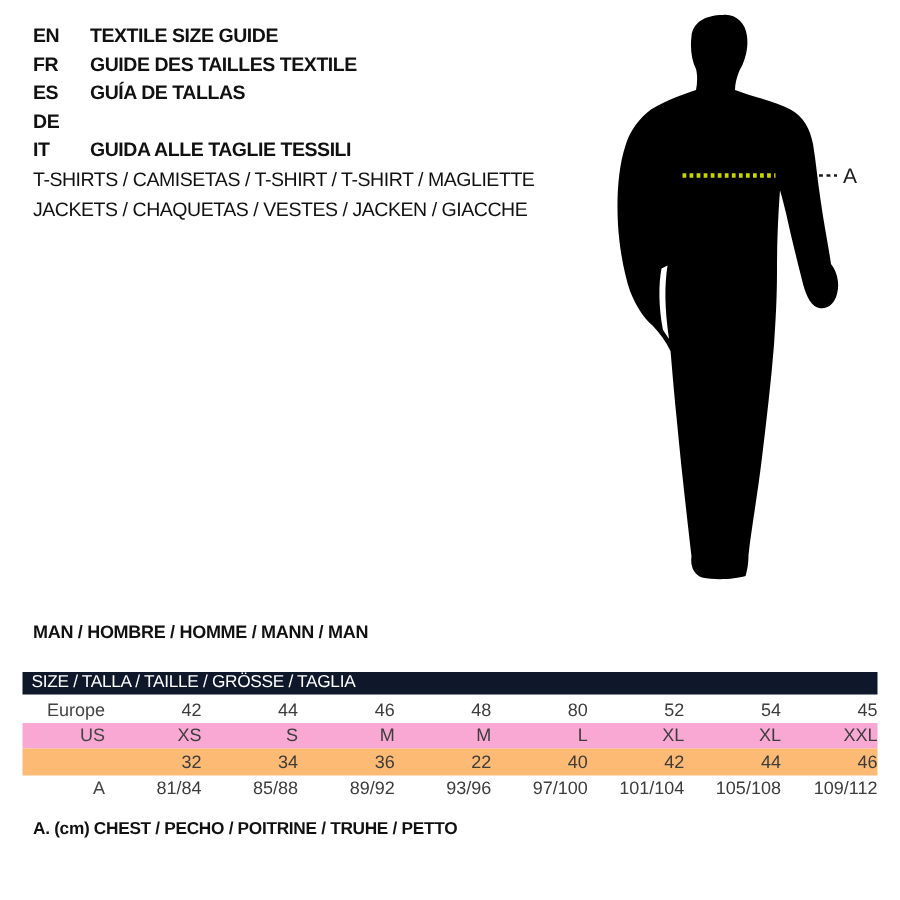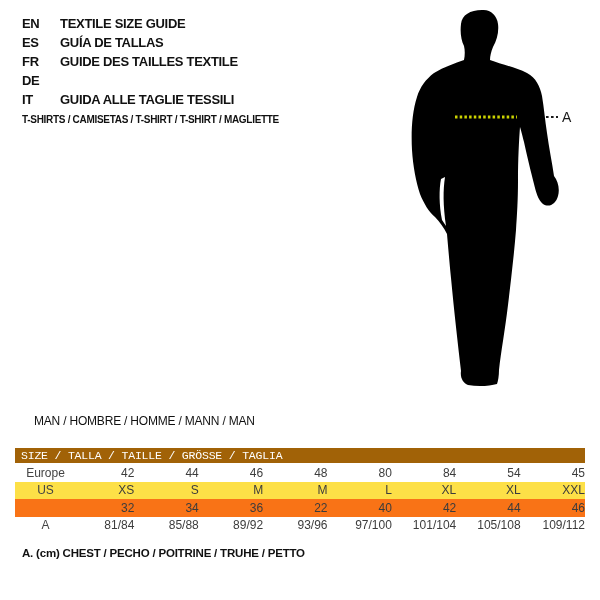--- a/index.html
+++ b/index.html
@@ -7,65 +7,66 @@
     position:relative;width:600px;height:600px;background:#ffffff;overflow:hidden;
     font-family:"Liberation Sans", sans-serif;color:#111;
   }
   
   .lang-block{position:absolute;top:14px;left:22px;}
   .lang-row{display:flex;line-height:19px;}
   .lang-code{width:38px;font-weight:bold;font-size:13px;letter-spacing:-0.3px;}
   .lang-label{font-weight:bold;font-size:13px;letter-spacing:-0.3px;white-space:nowrap;text-align:right;}
   
   .category-block{position:absolute;top:110px;left:22px;}
-  .category-line{font-weight:bold;font-size:10px;letter-spacing:-0.3px;line-height:19.5px;white-space:nowrap;}
+  .category-line{font-weight:normal;font-size:13px;letter-spacing:-0.3px;line-height:19.5px;white-space:nowrap;}
   
   .figure-wrap{position:absolute;left:400px;top:0;width:200px;height:400px;}
   .measure-a{font-family:"Liberation Sans",sans-serif;font-size:14px;fill:#1a1a1a;}
   
-  .section-title{position:absolute;top:414px;left:34px;font-weight:normal;font-size:12px;letter-spacing:-0.2px;}
+  .section-title{position:absolute;top:414px;left:22px;font-weight:bold;font-size:12px;letter-spacing:-0.2px;}
   
   .size-table{position:absolute;left:15px;top:448px;width:570px;}
   .thead{height:15px;line-height:15px;color:#ffffff;font-size:11.5px;letter-spacing:-0.2px;
          padding-left:6px;box-sizing:border-box;margin-bottom:1px;}
   .trow{display:grid;grid-template-columns:55px repeat(8,1fr);height:17.5px;align-items:center;}
   .tcell{font-size:12px;color:#3c3c3c;text-align:right;white-space:nowrap;}
-  .tlabel{text-align:center;padding-left:6px;color:#444;}
+  .tlabel{text-align:right;padding-left:6px;color:#444;}
   
   .footnote{position:absolute;top:547px;left:22px;font-weight:bold;font-size:11.5px;letter-spacing:-0.2px;text-align:right;}
 </style>
 </head>
 <body>
 
 <div class="canvas">
 
   <div class="lang-block">
     <div class="lang-row">
       <span class="lang-code">EN</span>
       <span class="lang-label">TEXTILE SIZE GUIDE</span>
     </div>
     <div class="lang-row">
+      <span class="lang-code">FR</span>
+      <span class="lang-label">GUIDE DES TAILLES TEXTILE</span>
+    </div>
+    <div class="lang-row">
       <span class="lang-code">ES</span>
       <span class="lang-label">GUÍA DE TALLAS</span>
-    </div>
-    <div class="lang-row">
-      <span class="lang-code">FR</span>
-      <span class="lang-label">GUIDE DES TAILLES TEXTILE</span>
     </div>
     <div class="lang-row">
       <span class="lang-code">DE</span>
     </div>
     <div class="lang-row">
       <span class="lang-code">IT</span>
       <span class="lang-label">GUIDA ALLE TAGLIE TESSILI</span>
     </div>
   </div>
 
   <div class="category-block">
     <div class="category-line">T-SHIRTS / CAMISETAS / T-SHIRT / T-SHIRT / MAGLIETTE</div>
+    <div class="category-line">JACKETS / CHAQUETAS / VESTES / JACKEN / GIACCHE</div>
   </div>
 
   <div class="figure-wrap">
     <svg width="200" height="400" viewBox="0 0 200 400" xmlns="http://www.w3.org/2000/svg">
       <path d="M 82 10
                C 90 9 97 15 98 24
                C 99 32 97 40 93 47
                C 91 52 90 56 90 60
                C 100 64 115 67 127 73
                C 136 78 140 86 142 96
@@ -97,47 +98,47 @@
       <path fill="#ffffff" d="M 45 177 C 43 190 43 205 46 226 L 42 220 C 39 205 39 189 41 179 Z"></path>
       <line x1="55" y1="117" x2="117" y2="117" stroke-width="3" stroke-dasharray="2.5 2.2" stroke="#ccd400"></line>
       <line x1="146" y1="117" x2="158" y2="117" stroke-width="1.8" stroke-dasharray="2.6 2.4" stroke="#1a1a1a"></line>
       <text class="measure-a" x="162" y="122">A</text>
     </svg>
   </div>
 
   <div class="section-title">MAN / HOMBRE / HOMME / MANN / MAN</div>
 
   <div class="size-table">
-    <div class="thead" style="background: #a16207; font-family: Liberation Mono, monospace;">SIZE / TALLA / TAILLE / GRÖSSE / TAGLIA</div>
+    <div class="thead" style="background: #0f172a;">SIZE / TALLA / TAILLE / GRÖSSE / TAGLIA</div>
 
     <div class="trow">
       <span class="tcell tlabel">Europe</span>
       <span class="tcell">42</span>
       <span class="tcell">44</span>
       <span class="tcell">46</span>
       <span class="tcell">48</span>
       <span class="tcell">80</span>
-      <span class="tcell">84</span>
+      <span class="tcell">52</span>
       <span class="tcell">54</span>
       <span class="tcell">45</span>
     </div>
 
-    <div class="trow band" style="background: #fde047;">
+    <div class="trow band" style="background: #f9a8d4;">
       <span class="tcell tlabel">US</span>
       <span class="tcell">XS</span>
       <span class="tcell">S</span>
       <span class="tcell">M</span>
       <span class="tcell">M</span>
       <span class="tcell">L</span>
       <span class="tcell">XL</span>
       <span class="tcell">XL</span>
       <span class="tcell">XXL</span>
     </div>
 
-    <div class="trow band" style="background: #f97316;">
+    <div class="trow band" style="background: #fdba74;">
       <span class="tcell tlabel"></span>
       <span class="tcell">32</span>
       <span class="tcell">34</span>
       <span class="tcell">36</span>
       <span class="tcell">22</span>
       <span class="tcell">40</span>
       <span class="tcell">42</span>
       <span class="tcell">44</span>
       <span class="tcell">46</span>
     </div>

